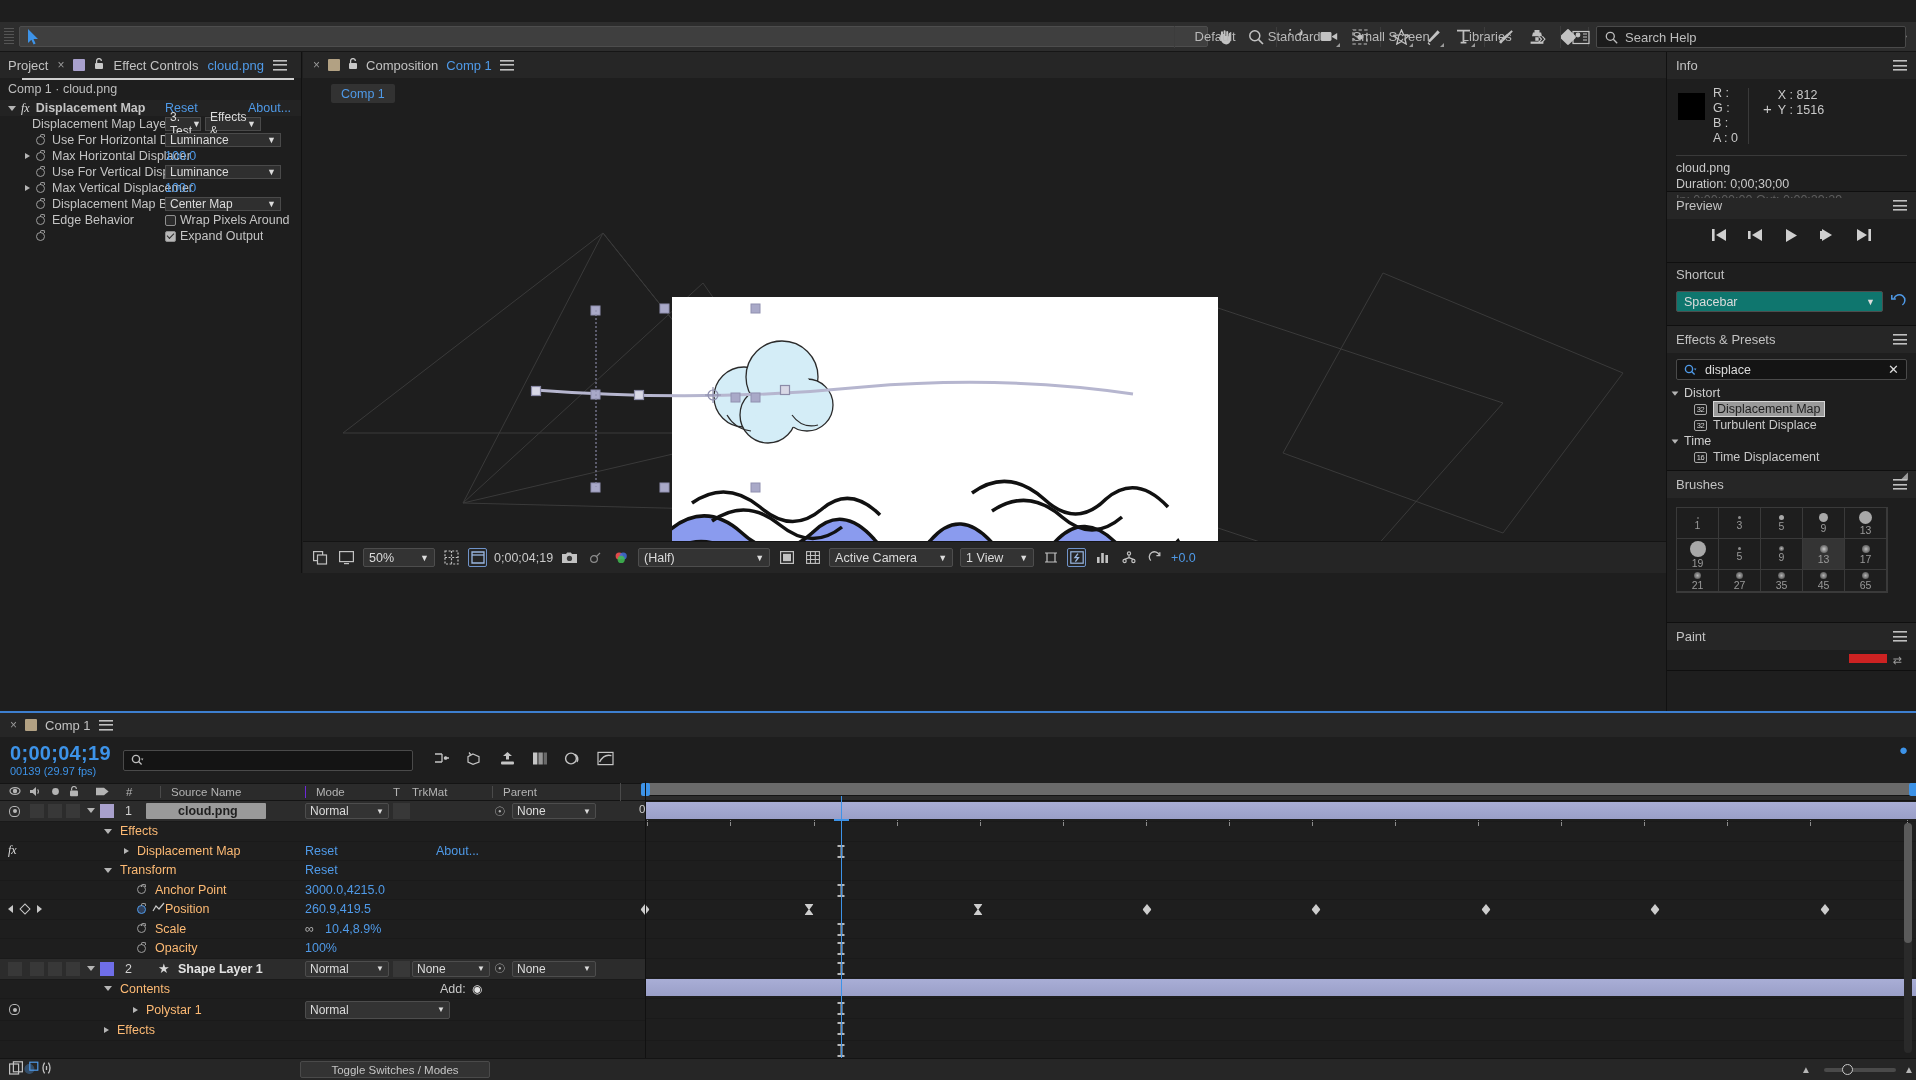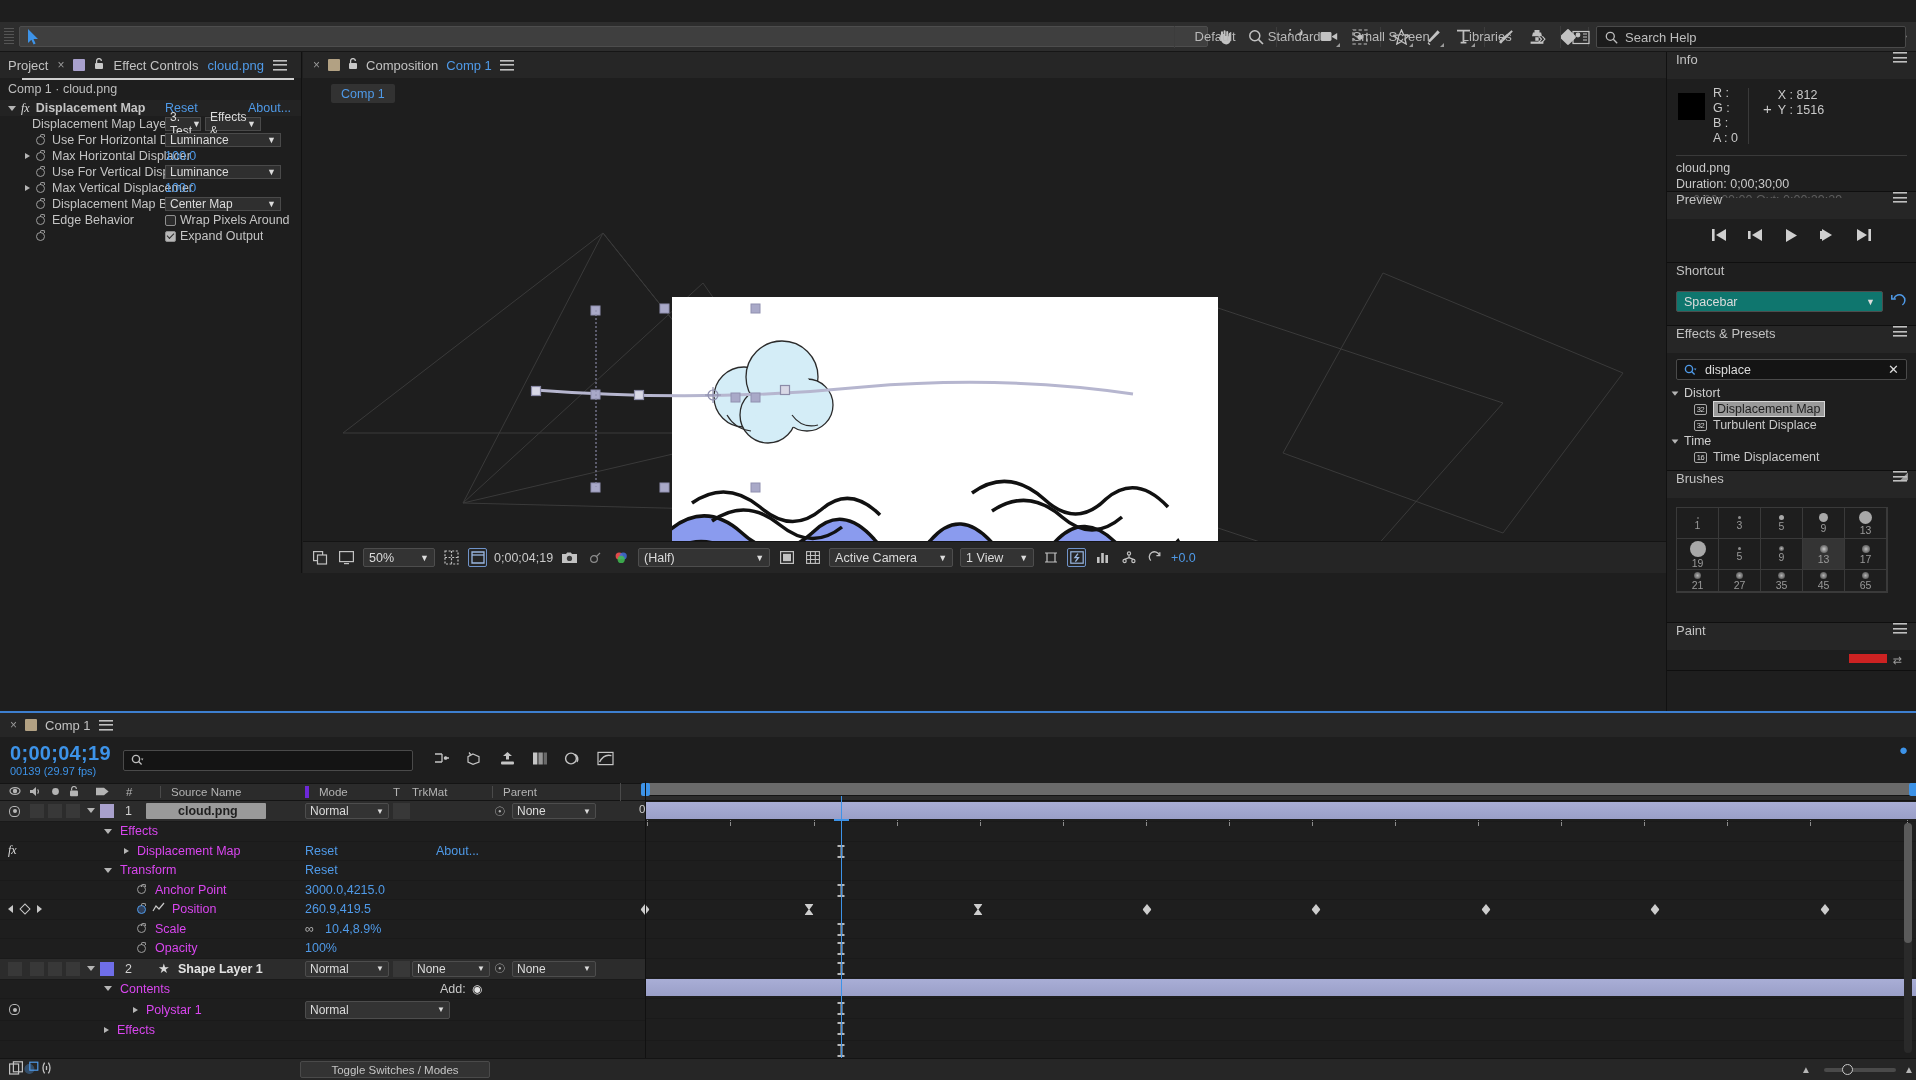--- a/index.html
+++ b/index.html
@@ -109,21 +109,21 @@
     border-top:1px solid #141414; display:flex;align-items:center;gap:7px;padding:0 8px;font-size:12.5px;color:#cacaca;}
   .cbb-dd{ height:19px;background:#333;border:1px solid #4d4d4d;border-radius:2px;
       display:flex;align-items:center;justify-content:space-between;padding:0 5px;gap:6px;color:#dcdcdc;}
   .cbb-icon{ width:19px;height:19px;display:flex;align-items:center;justify-content:center;}
   .cbb-icon.on{ border:1px solid #6f93c9; border-radius:2px; }
 
   
   #rightCol{ left:1666px; top:52px; width:250px; height:659px; background:#1e1e1e;
      border-left:1px solid #111; }
   .rpanel{ border-bottom:1px solid #0f0f0f; }
-  .rhead{ height:27px; display:flex; justify-content:space-between;
+  .rhead{ height:27px; display:flex; align-items:center; justify-content:space-between;
      padding:0 9px; background:#262626; }
   .rhead .ptitle{ font-size:13px; }
   .info-body{ padding:7px 9px 6px 9px; display:flex; gap:0; }
   .info-swatch{ width:27px;height:27px;background:#000; margin:7px 8px 0 2px;}
   .infocol{ font-size:12.5px; line-height:15px; color:#c9c9c9;}
   .info-vdiv{ width:1px;background:#3a3a3a;margin:2px 14px 2px 10px;}
   .info-file{ border-top:1px solid #3a3a3a; margin:3px 9px 0 9px; padding-top:4px;
      font-size:12.5px;line-height:16px;color:#c9c9c9;}
   .prev-transport{ height:35px;display:flex;align-items:center;justify-content:center;gap:22px;}
   .sc-body{ padding:6px 9px 9px 9px; }
@@ -156,21 +156,21 @@
   .tc .small{ color:#3d93e8; font-size:11px; margin-top:3px; }
   .tl-search{ width:290px;height:21px;background:#141414;border:1px solid #4a4a4a;border-radius:2px;
       display:flex;align-items:center;padding:0 7px;}
   .tl-switches{ display:flex;align-items:center;gap:16px; margin-left:8px;}
   .colhead{ height:18px; background:#2b2b2b; border-top:1px solid #141414; border-bottom:1px solid #141414;
       display:flex;align-items:center;font-size:11.5px;color:#b4b4b4;position:relative;}
   .rows{ position:absolute; left:0; top:0; width:645px; }
   .row{ height:19.5px; display:flex; align-items:center; font-size:12.5px; position:relative;
         border-bottom:1px solid #1a1a1a;}
   .row.layer{ background:#2c2c2c; }
-  .row .lbl{ color:#d946ef; }
+  .row .lbl{ color:#fdba74; }
   .row .v{ color:#4f9ae8; }
   .ddsm{ height:16px;background:#333;border:1px solid #4d4d4d;border-radius:2px;
         display:flex;align-items:center;justify-content:space-between;padding:0 4px;color:#dcdcdc;font-size:12px;}
   .eye{ width:11px;height:11px;border:1.3px solid #b9b9b9;border-radius:50% 50% 50% 50%/60% 60% 60% 60%;position:relative;}
   .eye::after{content:"";position:absolute;left:2.5px;top:2.5px;width:4px;height:4px;border-radius:50%;background:#b9b9b9;}
   .ruler{ position:absolute;left:645px;top:0;width:1271px;height:46px;}
   .rulertext{ position:absolute;top:20px;font-size:11.5px;color:#cfcfcf;transform:translateX(-50%);}
   .tick{ position:absolute; top:37px; width:1px;height:6px;background:#8d8d8d;}
   .wabar{ position:absolute;left:0;top:0;width:1271px;height:13px;background:#6a6a6a;border-bottom:1px solid #141414;}
   .cti-head{ position:absolute; width:15px;height:13px;background:#3d93e8;border-radius:2px 2px 0 0; }
@@ -959,21 +959,21 @@
               <path d="M2.6 4.6V2.9a2.4 2.4 0 014.8 0"></path>
             </svg></span>
       </span>
       <span style="position:absolute;left:96px">
         <svg width="13" height="11" viewBox="0 0 13 11" fill="#b4b4b4">
             <path d="M0 1.8 L8 1.8 L12.6 5.5 L8 9.2 L0 9.2z"></path>
           </svg>
       </span>
       <span style="position:absolute;left:126px">#</span>
       <span style="position:absolute;left:160px;border-left:1px solid #4a4a4a;padding-left:10px">Source Name</span>
-      <span style="position:absolute;left:305px;border-left:4px solid #6d28d9;padding-left:10px">Mode</span>
+      <span style="position:absolute;left:305px;border-left:1px solid #6d28d9;padding-left:10px">Mode</span>
       <span style="position:absolute;left:393px">T</span>
       <span style="position:absolute;left:412px">TrkMat</span>
       <span style="position:absolute;left:492px;border-left:1px solid #4a4a4a;padding-left:10px">Parent</span>
       <span style="position:absolute;left:620px;width:1px;height:18px;background:#4a4a4a"></span>
     </div>
 
     <div class="rows" style="top:88px">
 
       <div class="row layer" style="height:21px">
         <span class="eye" style="margin-left:9px"></span>
@@ -1028,21 +1028,21 @@
           <span style="width:0;height:0;border-right:5px solid #c8c8c8;border-top:4px solid transparent;border-bottom:4px solid transparent"></span>
           <span style="width:8px;height:8px;background:transparent;border:1.2px solid #c8c8c8;transform:rotate(45deg)"></span>
           <span style="width:0;height:0;border-left:5px solid #c8c8c8;border-top:4px solid transparent;border-bottom:4px solid transparent"></span>
         </span>
         <span class="stopw" style="margin-left:137px;border-color:#4f9ae8;background:#30405a"></span>
         <span style="margin-left:6px">
           <svg width="13" height="11" viewBox="0 0 13 11" fill="none" stroke="#c8c8c8" stroke-width="1.2">
               <path d="M1 9 L4 4 L7 7 L12 1"></path>
             </svg>
         </span>
-        <span class="lbl" style="margin-left:7px">Position</span>
+        <span class="lbl" style="">Position</span>
         <span class="v" style="position:absolute;left:305px">260.9,419.5</span>
       </div>
 
       <div class="row">
         <span class="stopw" style="margin-left:137px"></span>
         <span class="lbl" style="margin-left:9px">Scale</span>
         <span style="position:absolute;left:305px;color:#b4b4b4">∞</span>
         <span class="v" style="position:absolute;left:325px">10.4,8.9%</span>
       </div>
 

